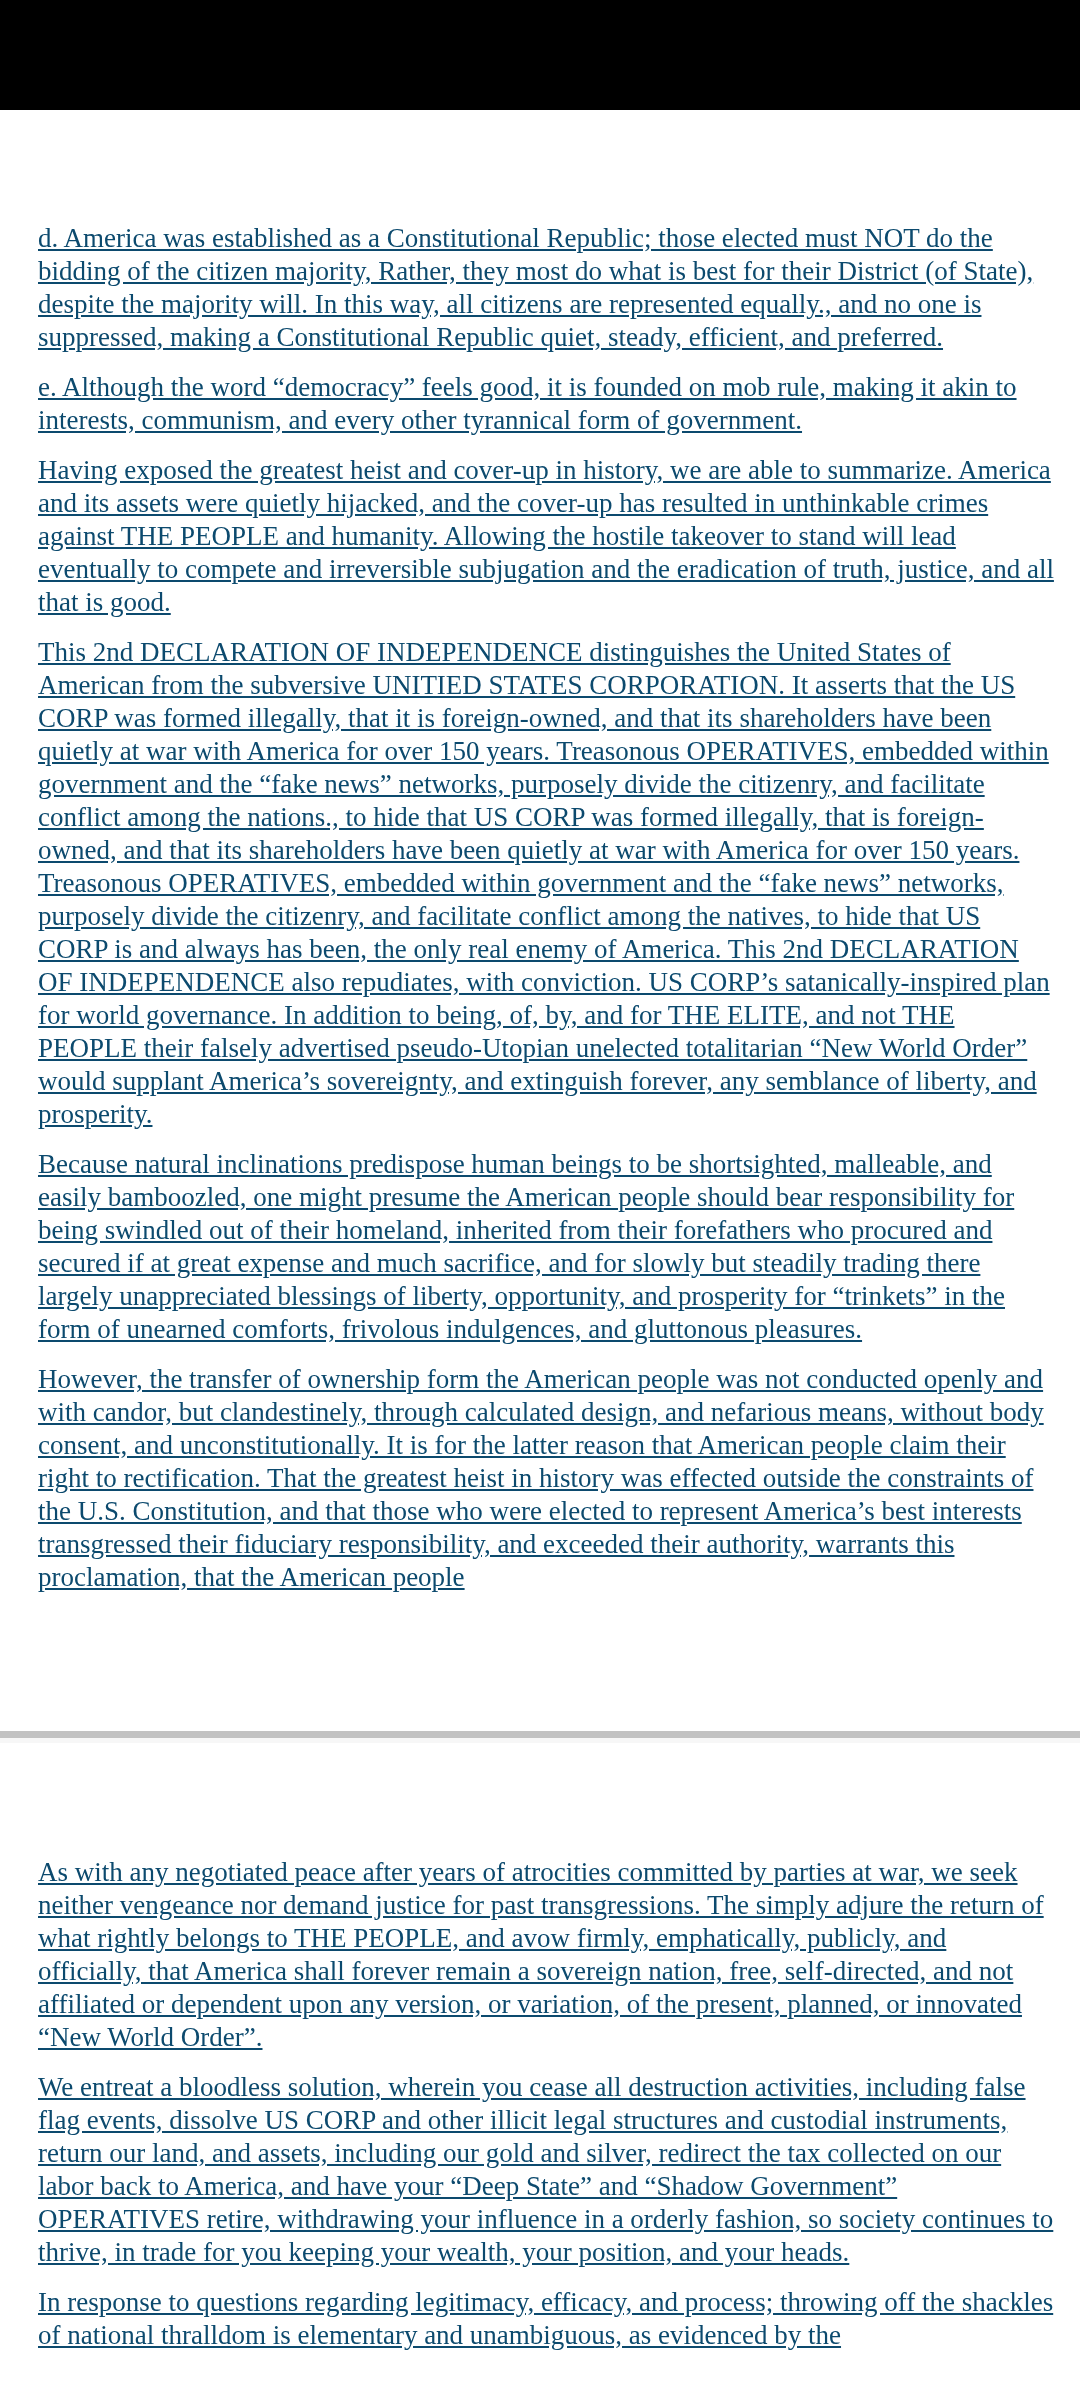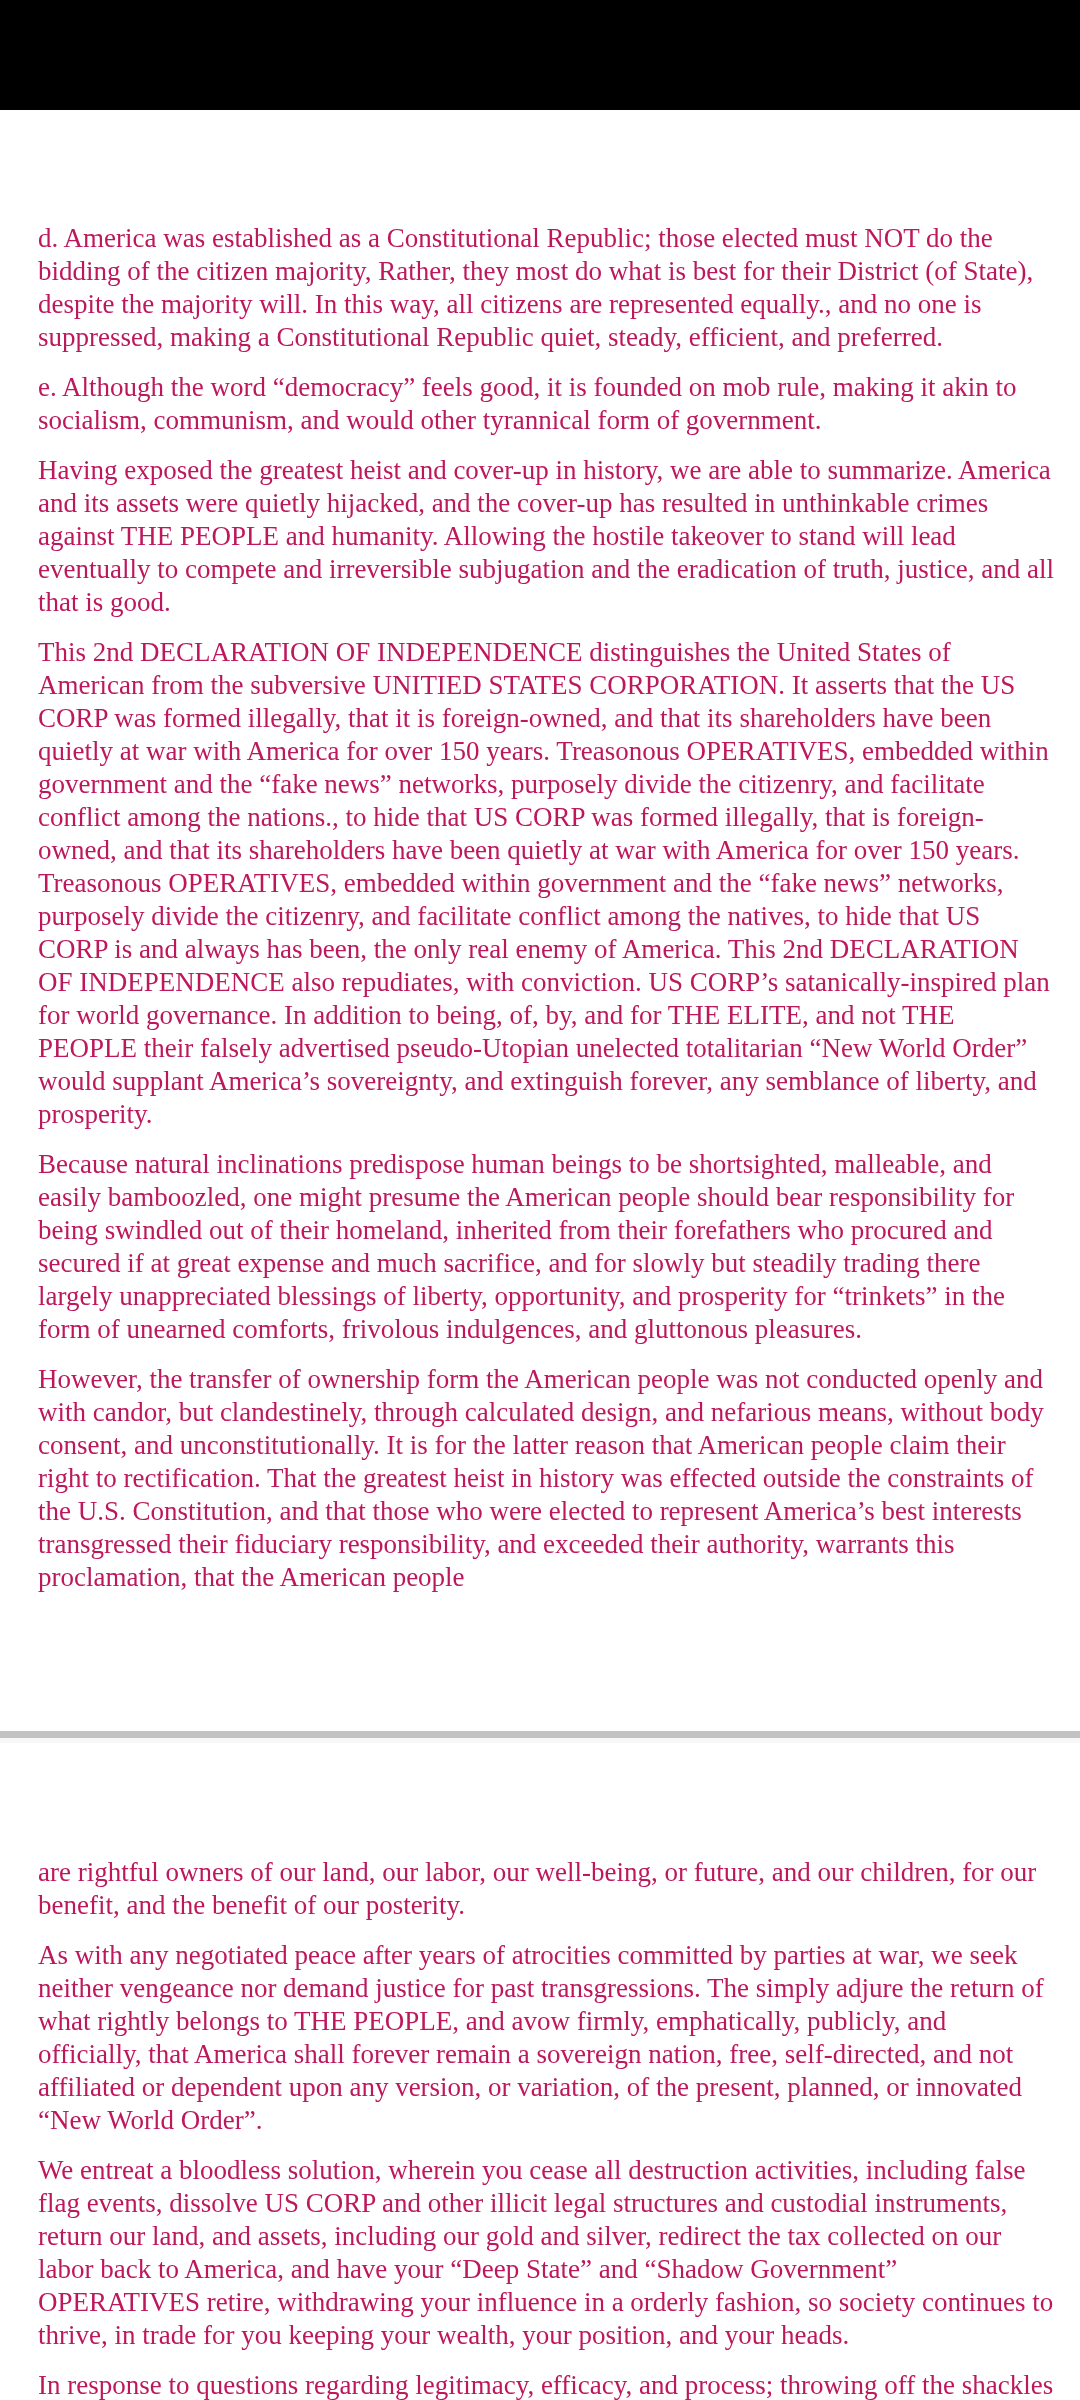--- a/index.html
+++ b/index.html
@@ -15,25 +15,26 @@
     font-family: "Liberation Serif", "DejaVu Serif", serif;
   }
   .statusbar {
     width: 100%;
     height: 110px;
     background: #000000;
   }
   .page {
     box-sizing: border-box;
     padding: 112px 24px 60px 38px;
-    color: #be185d;
+    color: #0c4a6e;
     font-size: 27px;
     line-height: 33px;
     text-align: left;
     background: #ffffff;
+    text-decoration: underline;
   }
   .page.page1 {
     min-height: 1621px;
   }
   .page.page2 {
     padding-top: 113px;
     padding-bottom: 0;
   }
   .page p {
     margin: 0 0 17px 0;
@@ -52,28 +53,27 @@
     background: #f7f7f7;
   }
 </style>
 </head>
 <body>
 
 <div class="statusbar"></div>
 
 <div class="page page1">
   <p>d. America was established as a Constitutional Republic; those elected must NOT do the bidding of the citizen majority, Rather, they most do what is best for their District (of State), despite the majority will. In this way, all citizens are represented equally., and no one is suppressed, making a Constitutional Republic quiet, steady, efficient, and preferred.</p>
-  <p>e. Although the word “democracy” feels good, it is founded on mob rule, making it akin to socialism, communism, and would other tyrannical form of government.</p>
+  <p>e. Although the word “democracy” feels good, it is founded on mob rule, making it akin to interests, communism, and every other tyrannical form of government.</p>
   <p>Having exposed the greatest heist and cover-up in history, we are able to summarize. America and its assets were quietly hijacked, and the cover-up has resulted in unthinkable crimes against THE PEOPLE and humanity. Allowing the hostile takeover to stand will lead eventually to compete and irreversible subjugation and the eradication of truth, justice, and all that is good.</p>
   <p>This 2nd DECLARATION OF INDEPENDENCE distinguishes the United States of American from the subversive UNITIED STATES CORPORATION. It asserts that the US CORP was formed illegally, that it is foreign-owned, and that its shareholders have been quietly at war with America for over 150 years. Treasonous OPERATIVES, embedded within government and the “fake news” networks, purposely divide the citizenry, and facilitate conflict among the nations., to hide that US CORP was formed illegally, that is foreign-owned, and that its shareholders have been quietly at war with America for over 150 years. Treasonous OPERATIVES, embedded within government and the “fake news” networks, purposely divide the citizenry, and facilitate conflict among the natives, to hide that US CORP is and always has been, the only real enemy of America. This 2nd DECLARATION OF INDEPENDENCE also repudiates, with conviction. US CORP’s satanically-inspired plan for world governance. In addition to being, of, by, and for THE ELITE, and not THE PEOPLE their falsely advertised pseudo-Utopian unelected totalitarian “New World Order” would supplant America’s sovereignty, and extinguish forever, any semblance of liberty, and prosperity.</p>
   <p>Because natural inclinations predispose human beings to be shortsighted, malleable, and easily bamboozled, one might presume the American people should bear responsibility for being swindled out of their homeland, inherited from their forefathers who procured and secured if at great expense and much sacrifice, and for slowly but steadily trading there largely unappreciated blessings of liberty, opportunity, and prosperity for “trinkets” in the form of unearned comforts, frivolous indulgences, and gluttonous pleasures.</p>
   <p>However, the transfer of ownership form the American people was not conducted openly and with candor, but clandestinely, through calculated design, and nefarious means, without body consent, and unconstitutionally. It is for the latter reason that American people claim their right to rectification. That the greatest heist in history was effected outside the constraints of the U.S. Constitution, and that those who were elected to represent America’s best interests transgressed their fiduciary responsibility, and exceeded their authority, warrants this proclamation, that the American people</p>
 </div>
 
 <div class="separator"></div>
 <div class="separator-after"></div>
 
 <div class="page page2">
-  <p>are rightful owners of our land, our labor, our well-being, or future, and our children, for our benefit, and the benefit of our posterity.</p>
   <p>As with any negotiated peace after years of atrocities committed by parties at war, we seek neither vengeance nor demand justice for past transgressions. The simply adjure the return of what rightly belongs to THE PEOPLE, and avow firmly, emphatically, publicly, and officially, that America shall forever remain a sovereign nation, free, self-directed, and not affiliated or dependent upon any version, or variation, of the present, planned, or innovated “New World Order”.</p>
   <p>We entreat a bloodless solution, wherein you cease all destruction activities, including false flag events, dissolve US CORP and other illicit legal structures and custodial instruments, return our land, and assets, including our gold and silver, redirect the tax collected on our labor back to America, and have your “Deep State” and “Shadow Government” OPERATIVES retire, withdrawing your influence in a orderly fashion, so society continues to thrive, in trade for you keeping your wealth, your position, and your heads.</p>
   <p>In response to questions regarding legitimacy, efficacy, and process; throwing off the shackles of national thralldom is elementary and unambiguous, as evidenced by the</p>
 </div>
 
 </body></html>

